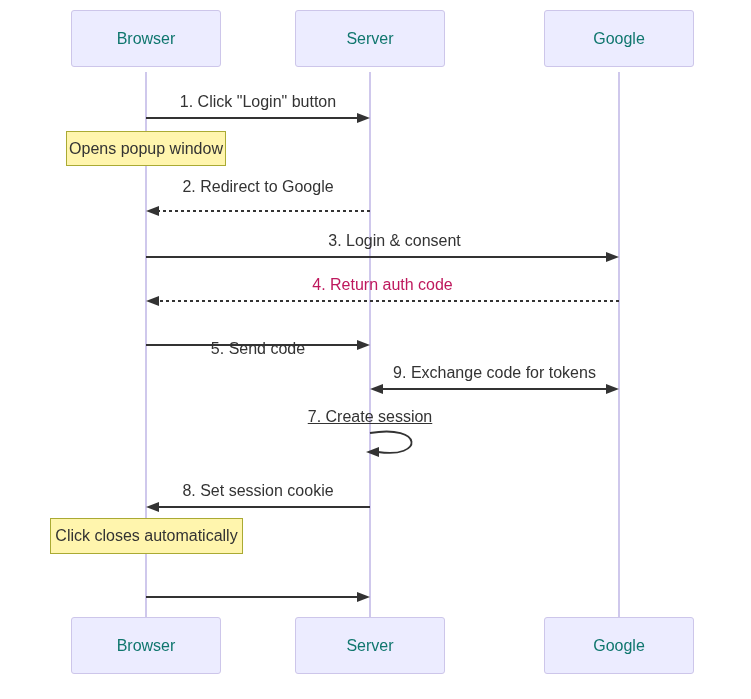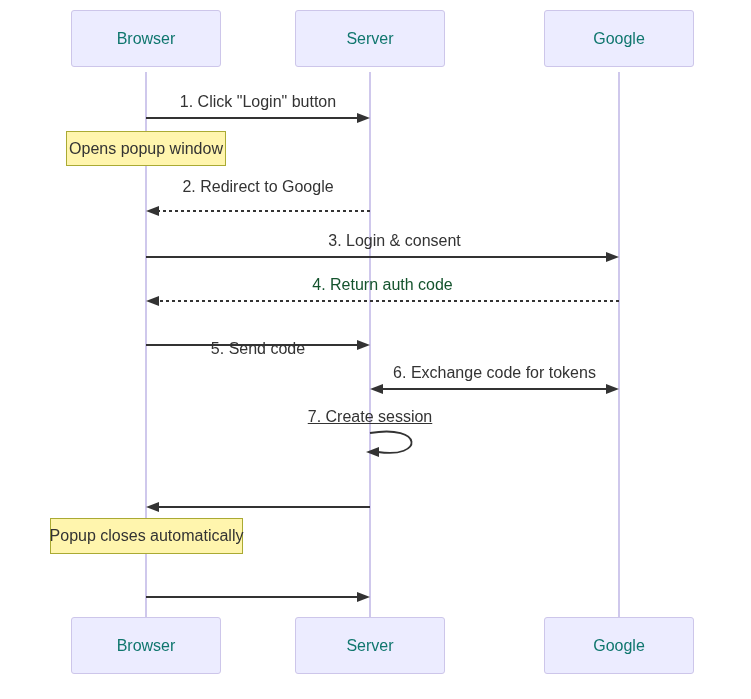--- a/index.html
+++ b/index.html
@@ -68,24 +68,25 @@
       <polygon points="366,452 379,447 379,457" fill="#333333"></polygon>
       <line x1="370" y1="507" x2="157" y2="507" stroke="#333333" stroke-width="1.8" stroke-dasharray="none"></line>
       <polygon points="146,507 159,502 159,512" fill="#333333"></polygon>
       <line x1="146" y1="597" x2="359" y2="597" stroke="#333333" stroke-width="1.8" stroke-dasharray="none"></line>
       <polygon points="370,597 357,592 357,602" fill="#333333"></polygon>
     </svg>
 <div class="msg-label" style="left: 258px; top: 93px; color: rgb(51, 51, 51);">1. Click "Login" button</div>
     <div class="note-box" style="left: 66px; top: 131px; width: 160px; height: 35px; background: rgb(255, 245, 173); border: 1px solid rgb(170, 170, 51);">Opens popup window</div>
     <div class="msg-label" style="left: 258px; top: 170px; color: rgb(51, 51, 51); margin-top: 8px;">2. Redirect to Google</div>
     <div class="msg-label" style="left: 382.5px; top: 232px; color: rgb(51, 51, 51); margin-left: 12px;">3. Login &amp; consent</div>
-    <div class="msg-label" style="left: 382.5px; top: 276px; color: #14532d;">4. Return auth code</div>
+    <div class="msg-label" style="left: 382.5px; top: 276px; color: #be185d;">4. Return auth code</div>
     <div class="msg-label" style="left: 258px; top: 320px; color: rgb(51, 51, 51); margin-top: 20px;">5. Send code</div>
-    <div class="msg-label" style="left: 494.5px; top: 364px; color: rgb(51, 51, 51);">6. Exchange code for tokens</div>
+    <div class="msg-label" style="left: 494.5px; top: 364px; color: rgb(51, 51, 51);">9. Exchange code for tokens</div>
     <div class="msg-label" style="left: 370px; top: 408px; color: rgb(51, 51, 51); text-decoration: underline;">7. Create session</div>
-    <div class="note-box" style="left: 50px; top: 518px; width: 193px; height: 36px; background: rgb(255, 245, 173); border: 1px solid rgb(170, 170, 51);">Popup closes automatically</div>
+    <div class="msg-label" style="left: 258px; top: 482px; color: rgb(51, 51, 51);">8. Set session cookie</div>
+    <div class="note-box" style="left: 50px; top: 518px; width: 193px; height: 36px; background: rgb(255, 245, 173); border: 1px solid rgb(170, 170, 51);">Click closes automatically</div>
     <div class="actor-box" style="left: 71px; top: 10px; background: rgb(236, 236, 255); border: 1px solid rgb(205, 198, 234);">Browser</div>
     <div class="actor-box" style="left: 71px; top: 617px; background: rgb(236, 236, 255); border: 1px solid rgb(205, 198, 234);">Browser</div>
     <div class="actor-box" style="left: 295px; top: 10px; background: rgb(236, 236, 255); border: 1px solid rgb(205, 198, 234);">Server</div>
     <div class="actor-box" style="left: 295px; top: 617px; background: rgb(236, 236, 255); border: 1px solid rgb(205, 198, 234);">Server</div>
     <div class="actor-box" style="left: 544px; top: 10px; background: rgb(236, 236, 255); border: 1px solid rgb(205, 198, 234);">Google</div>
     <div class="actor-box" style="left: 544px; top: 617px; background: rgb(236, 236, 255); border: 1px solid rgb(205, 198, 234);">Google</div>
   </div>
 
 </body></html>

